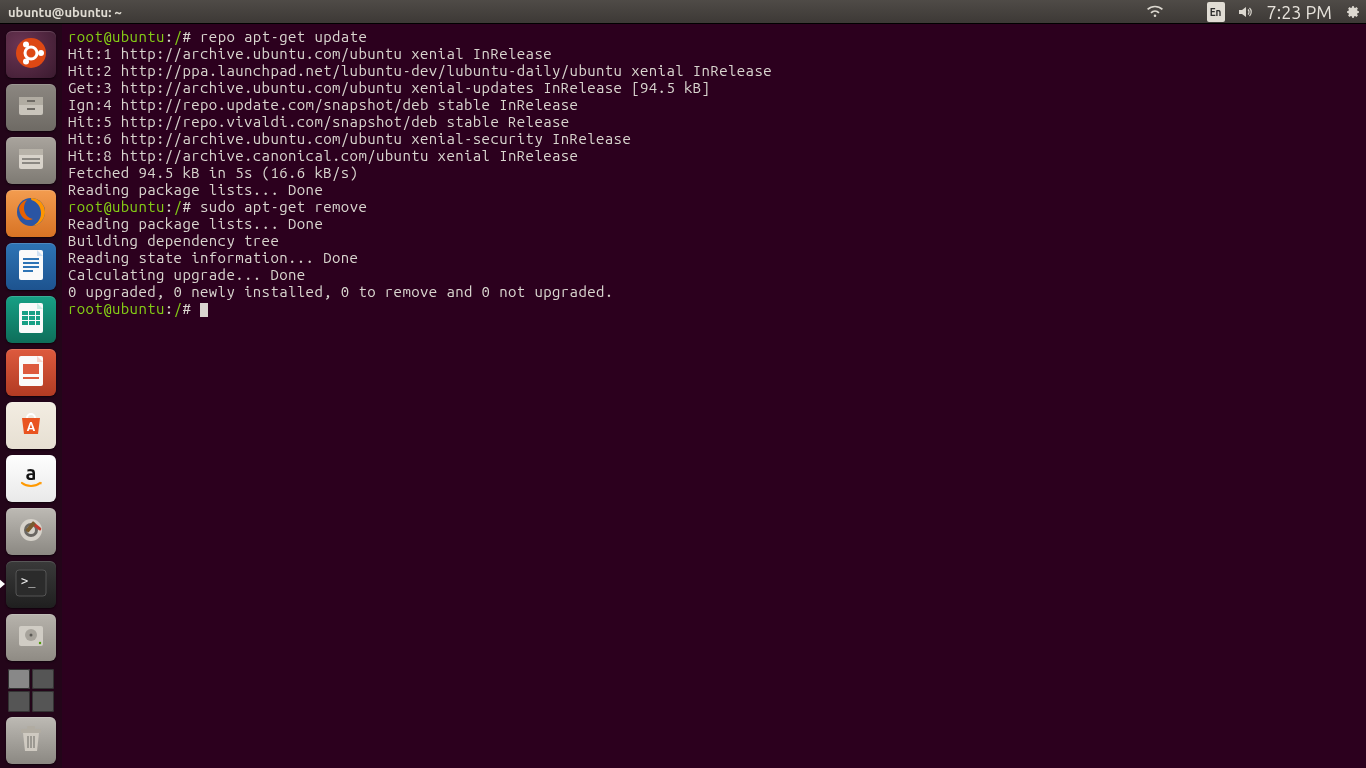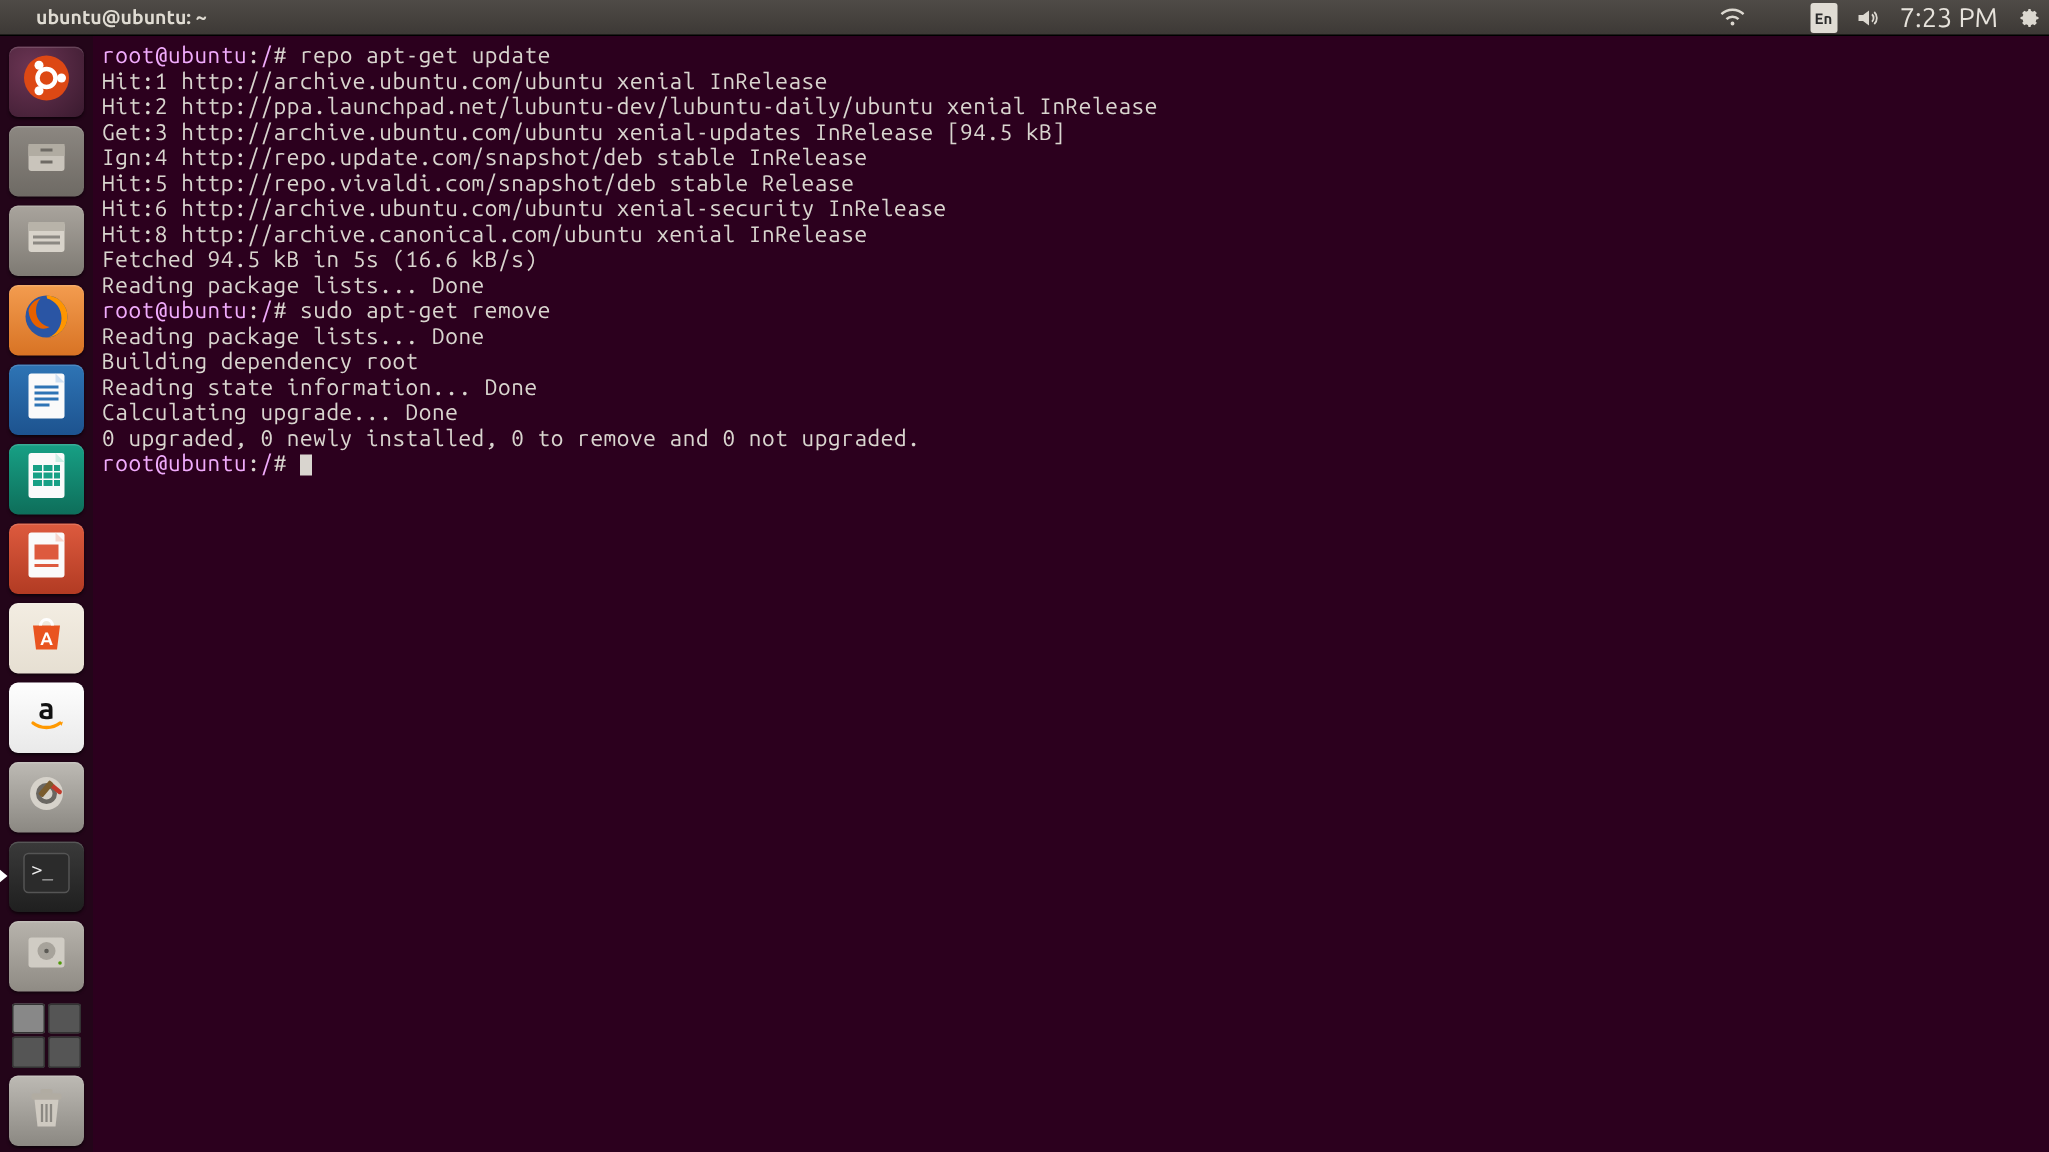--- a/index.html
+++ b/index.html
@@ -21,21 +21,21 @@
     height: 24px;
     background: linear-gradient(#4f4b47, #3c3835);
     color: #dfdbd2;
     font-size: 13px;
     display: flex;
     align-items: center;
     z-index: 2;
     box-shadow: inset 0 -1px 0 #000;
   }
   .top-panel .window-title {
-    padding-left: 24px;
+    padding-left: 8px;
     font-weight: bold;
     color: #dfdbd2;
     font-size: 13px;
   }
   .top-panel .spacer { flex: 1; }
   .top-panel .indicator {
     height: 24px;
     display: flex;
     align-items: center;
     justify-content: center;
@@ -110,21 +110,21 @@
   }
   .terminal pre {
     margin:0;
     font-family: "Ubuntu Mono","DejaVu Sans Mono","Liberation Mono",monospace;
     font-size: 15px;
     line-height: 17px;
     letter-spacing: 0.4px;
     color:#d9d5cf;
     white-space: pre;
   }
-  .terminal .green { color:#f0abfc; }
+  .terminal .green { color:#84cc16; }
   .terminal .white { color:#d9d5cf; }
   .cursor-block{
     display:inline-block;
     width:8px;height:14px;
     background:#d9d5cf;
     vertical-align:text-bottom;
   }
 
   
   .bg-dash   { background: radial-gradient(circle at 30% 30%, #6b3553, #3a1a2f); }
@@ -346,19 +346,19 @@
 <span class="white">Hit:2 http://ppa.launchpad.net/lubuntu-dev/lubuntu-daily/ubuntu xenial InRelease</span>
 <span class="white">Get:3 http://archive.ubuntu.com/ubuntu xenial-updates InRelease [94.5 kB]</span>
 <span class="white">Ign:4 http://repo.update.com/snapshot/deb stable InRelease</span>
 <span class="white">Hit:5 http://repo.vivaldi.com/snapshot/deb stable Release</span>
 <span class="white">Hit:6 http://archive.ubuntu.com/ubuntu xenial-security InRelease</span>
 <span class="white">Hit:8 http://archive.canonical.com/ubuntu xenial InRelease</span>
 <span class="white">Fetched 94.5 kB in 5s (16.6 kB/s)</span>
 <span class="white">Reading package lists... Done</span>
 <span class="green">root@ubuntu</span><span class="white">:</span><span class="green">/</span><span class="white"># </span><span class="white">sudo apt-get remove</span>
 <span class="white">Reading package lists... Done</span>
-<span class="white">Building dependency root</span>
+<span class="white">Building dependency tree</span>
 <span class="white">Reading state information... Done</span>
 <span class="white">Calculating upgrade... Done</span>
 <span class="white">0 upgraded, 0 newly installed, 0 to remove and 0 not upgraded.</span>
 <span class="green">root@ubuntu</span><span class="white">:</span><span class="green">/</span><span class="white"># </span><span class="white"></span><span class="cursor-block"></span>
 </pre>
 </div>
 
 </body></html>

